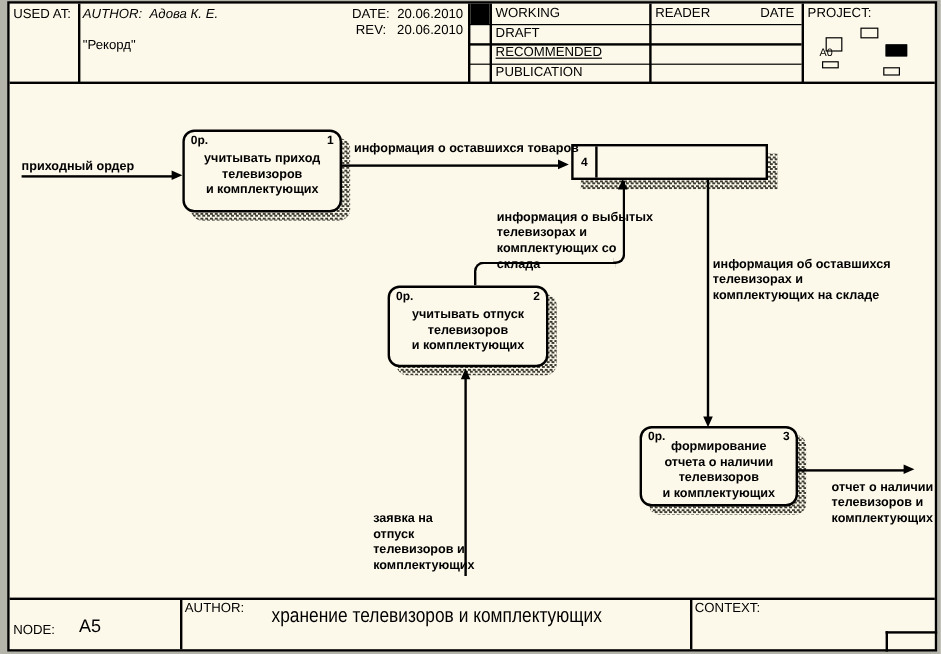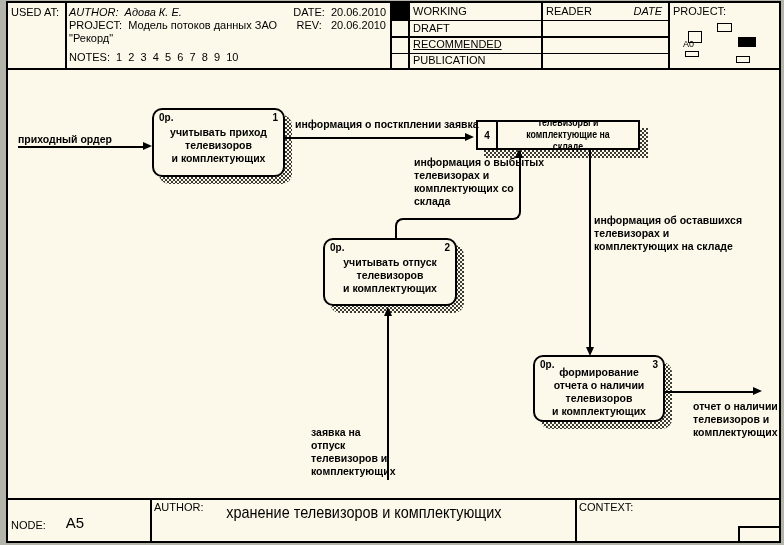--- a/index.html
+++ b/index.html
@@ -47,33 +47,31 @@
   <div class="vline thin" style="left:541px;top:3px;height:66px;"></div>
   <div class="vline thin" style="left:668px;top:3px;height:66px;"></div>
   <div class="hline" style="left:8px;top:68px;width:771px;"></div>
   <div class="hline thinh" style="left:390px;top:19.5px;width:278px;"></div>
   <div class="hline thinh" style="left:390px;top:36px;width:278px;"></div>
   <div class="hline thinh" style="left:390px;top:52.5px;width:278px;"></div>
 
   <div class="hdr" style="left:11px;top:6px;">USED AT:</div>
   <div class="hdr" style="left:69px;top:6px;font-style:italic;">AUTHOR:  Адова К. Е.</div>
   <div class="hdr" style="right:398px;top:6px;">DATE:  20.06.2010</div>
-  <div class="hdr" style="left:69px;top:19px;">PROJECT:  Модель потоков данных ЗАО</div>
   <div class="hdr" style="right:398px;top:19px;">REV:   20.06.2010</div>
   <div class="hdr" style="left:69px;top:32px;">"Рекорд"</div>
-  <div class="hdr" style="left:69px;top:51px;">NOTES:  1  2  3  4  5  6  7  8  9  10</div>
 
   <div class="abs" style="left:392px;top:3px;width:16px;height:16.5px;background:#000;"></div>
   <div class="hdr" style="left:413px;top:5px;">WORKING</div>
   <div class="hdr" style="left:413px;top:21.5px;">DRAFT</div>
   <div class="hdr" style="left:413px;top:38px;text-decoration:underline;">RECOMMENDED</div>
   <div class="hdr" style="left:413px;top:54px;">PUBLICATION</div>
 
   <div class="hdr" style="left:546px;top:5px;">READER</div>
-  <div class="hdr" style="right:122px;top:5px;font-style:italic;">DATE</div>
+  <div class="hdr" style="right:122px;top:5px;">DATE</div>
 
   <div class="hdr" style="left:673px;top:5px;">PROJECT:</div>
   <div class="ctxrect" style="left:717px;top:23px;width:15px;height:9px;"></div>
   <div class="ctxrect" style="left:688px;top:31px;width:14px;height:12px;"></div>
   <div class="ctxrect" style="left:738px;top:37px;width:18px;height:10px;background:#000;"></div>
   <div class="hdr" style="left:671px;top:38px;font-size:9px;padding-left:12px;">A0</div>
   <div class="ctxrect" style="left:685px;top:51px;width:14px;height:6px;"></div>
   <div class="ctxrect" style="left:736px;top:56px;width:14px;height:7px;"></div>
 
   <div class="stipple r10" style="left:159px;top:115px;width:133px;height:69px;"></div>
@@ -118,27 +116,25 @@
     <span class="cost">0р.</span>
     <span class="num">3</span>
     <span class="btext">формирование
 отчета о наличии
 телевизоров
 и комплектующих</span>
   </div>
 
   <div class="store" style="left:476px;top:120px;width:164px;height:30px;">
     <div class="snum">4</div>
-    <div class="sname"><span>телевизоры и комплектующие на
-складе</span></div>
   </div>
 
   <div class="lbl" style="left:18px;top:133px;">приходный ордер</div>
-  <div class="lbl" style="left:295px;top:118px;">информация о посткплении заявка</div>
-  <div class="lbl" style="left:414px;top:156px;">информация о выбытых
+  <div class="lbl" style="left:295px;top:118px;">информация о оставшихся товаров</div>
+  <div class="lbl" style="left:414px;top:175px;">информация о выбытых
 телевизорах и
 комплектующих со
 склада</div>
   <div class="lbl" style="left:594px;top:214px;">информация об оставшихся
 телевизорах и
 комплектующих на складе</div>
   <div class="lbl" style="left:311px;top:426px;">заявка на
 отпуск
 телевизоров и
 комплектующих</div>

